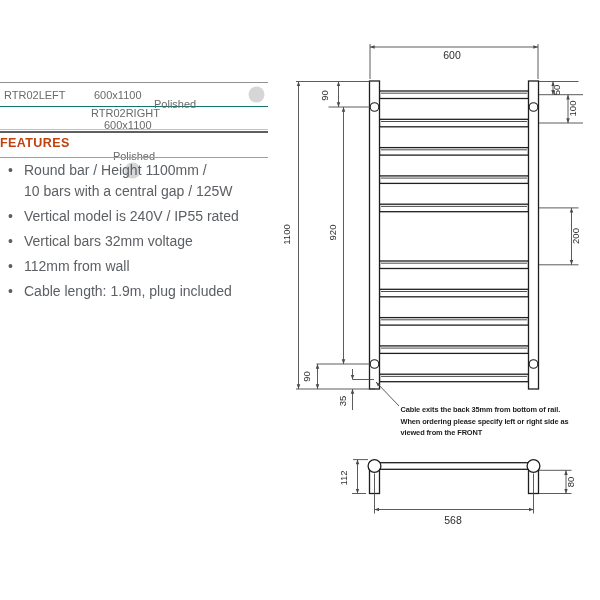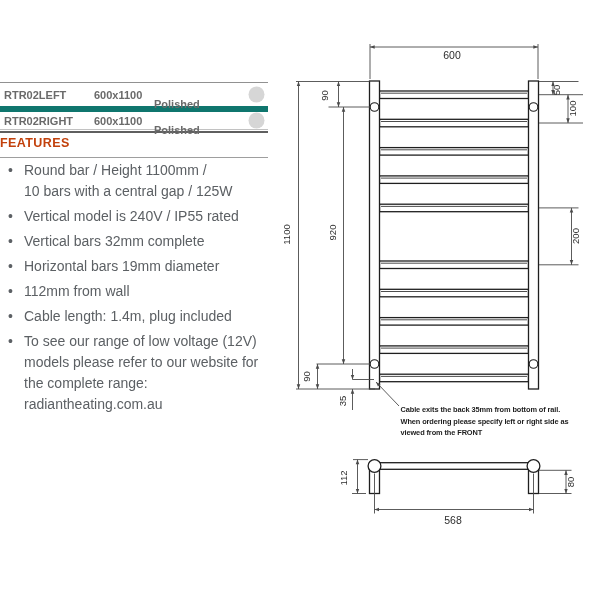--- a/index.html
+++ b/index.html
@@ -3,23 +3,23 @@
 <meta charset="utf-8">
 <style>
   * { margin:0; padding:0; box-sizing:border-box; }
   html,body { background:#ffffff; }
   .canvas {
     position:relative; width:600px; height:600px; background:#fff;
     font-family:"Liberation Sans", sans-serif; overflow:hidden;
   }
 
   
-  .spec-table { position:absolute; left:0; top:82px; width:268px; border-top:1.5px solid #919191;font-weight:bold; }
+  .spec-table { position:absolute; left:0; top:82px; width:268px; border-top:1.5px solid #919191; }
   .t-row { display:flex; align-items:center; height:23px; font-size:11px; color:#6a6a6a; }
-  .t-row + .t-row { border-top:6px solid #0f766e; }
+  .t-row + .t-row { border-top:1px solid #0f766e;flex-direction:column; }
   .cell-code   { width:94px;  padding-left:4px; }
   .cell-size   { width:60px; }
   .cell-finish { flex:1;margin-top:19px; }
   .swatch-wrap { width:17px; height:17px; margin-right:3px; }
   .table-bottom { border-top:1px solid #c2c2c2; height:4px; border-bottom:2px solid #5f5f5f; }
 
   
   .features-heading { position:absolute; left:0; top:136px; width:268px; font-size:12.5px; font-weight:bold;
                       color:#c2410c; letter-spacing:0.4px; }
   .features-rule { position:absolute; left:0; top:157px; width:268px; border-top:1px solid #9e9e9e; }
@@ -65,28 +65,23 @@
     </div>
     <div class="table-bottom"></div>
   </div>
 
   <div class="features-heading">FEATURES</div>
   <div class="features-rule"></div>
   <ul class="features-list">
     <li>Round bar / Height 1100mm /
 10 bars with a central gap / 125W</li>
     <li>Vertical model is 240V / IP55 rated</li>
-    <li>Vertical bars 32mm complete</li>
-    <li>Horizontal bars 19mm diameter</li>
+    <li>Vertical bars 32mm voltage</li>
     <li>112mm from wall</li>
-    <li>Cable length: 1.4m, plug included</li>
-    <li>To see our range of low voltage (12V)
-models please refer to our website for
-the complete range:
-radiantheating.com.au</li>
+    <li>Cable length: 1.9m, plug included</li>
   </ul>
 
   <svg class="diagram" width="600" height="600" viewBox="0 0 600 600">
     <defs>
       <marker id="ah" viewBox="0 0 10 10" refX="8.5" refY="5" markerWidth="6.5" markerHeight="6.5" orient="auto-start-reverse">
         <path d="M0.5,2 L8.5,5 L0.5,8 Z" fill="#4a4a4a"></path>
       </marker>
     </defs>
 
     <g>

